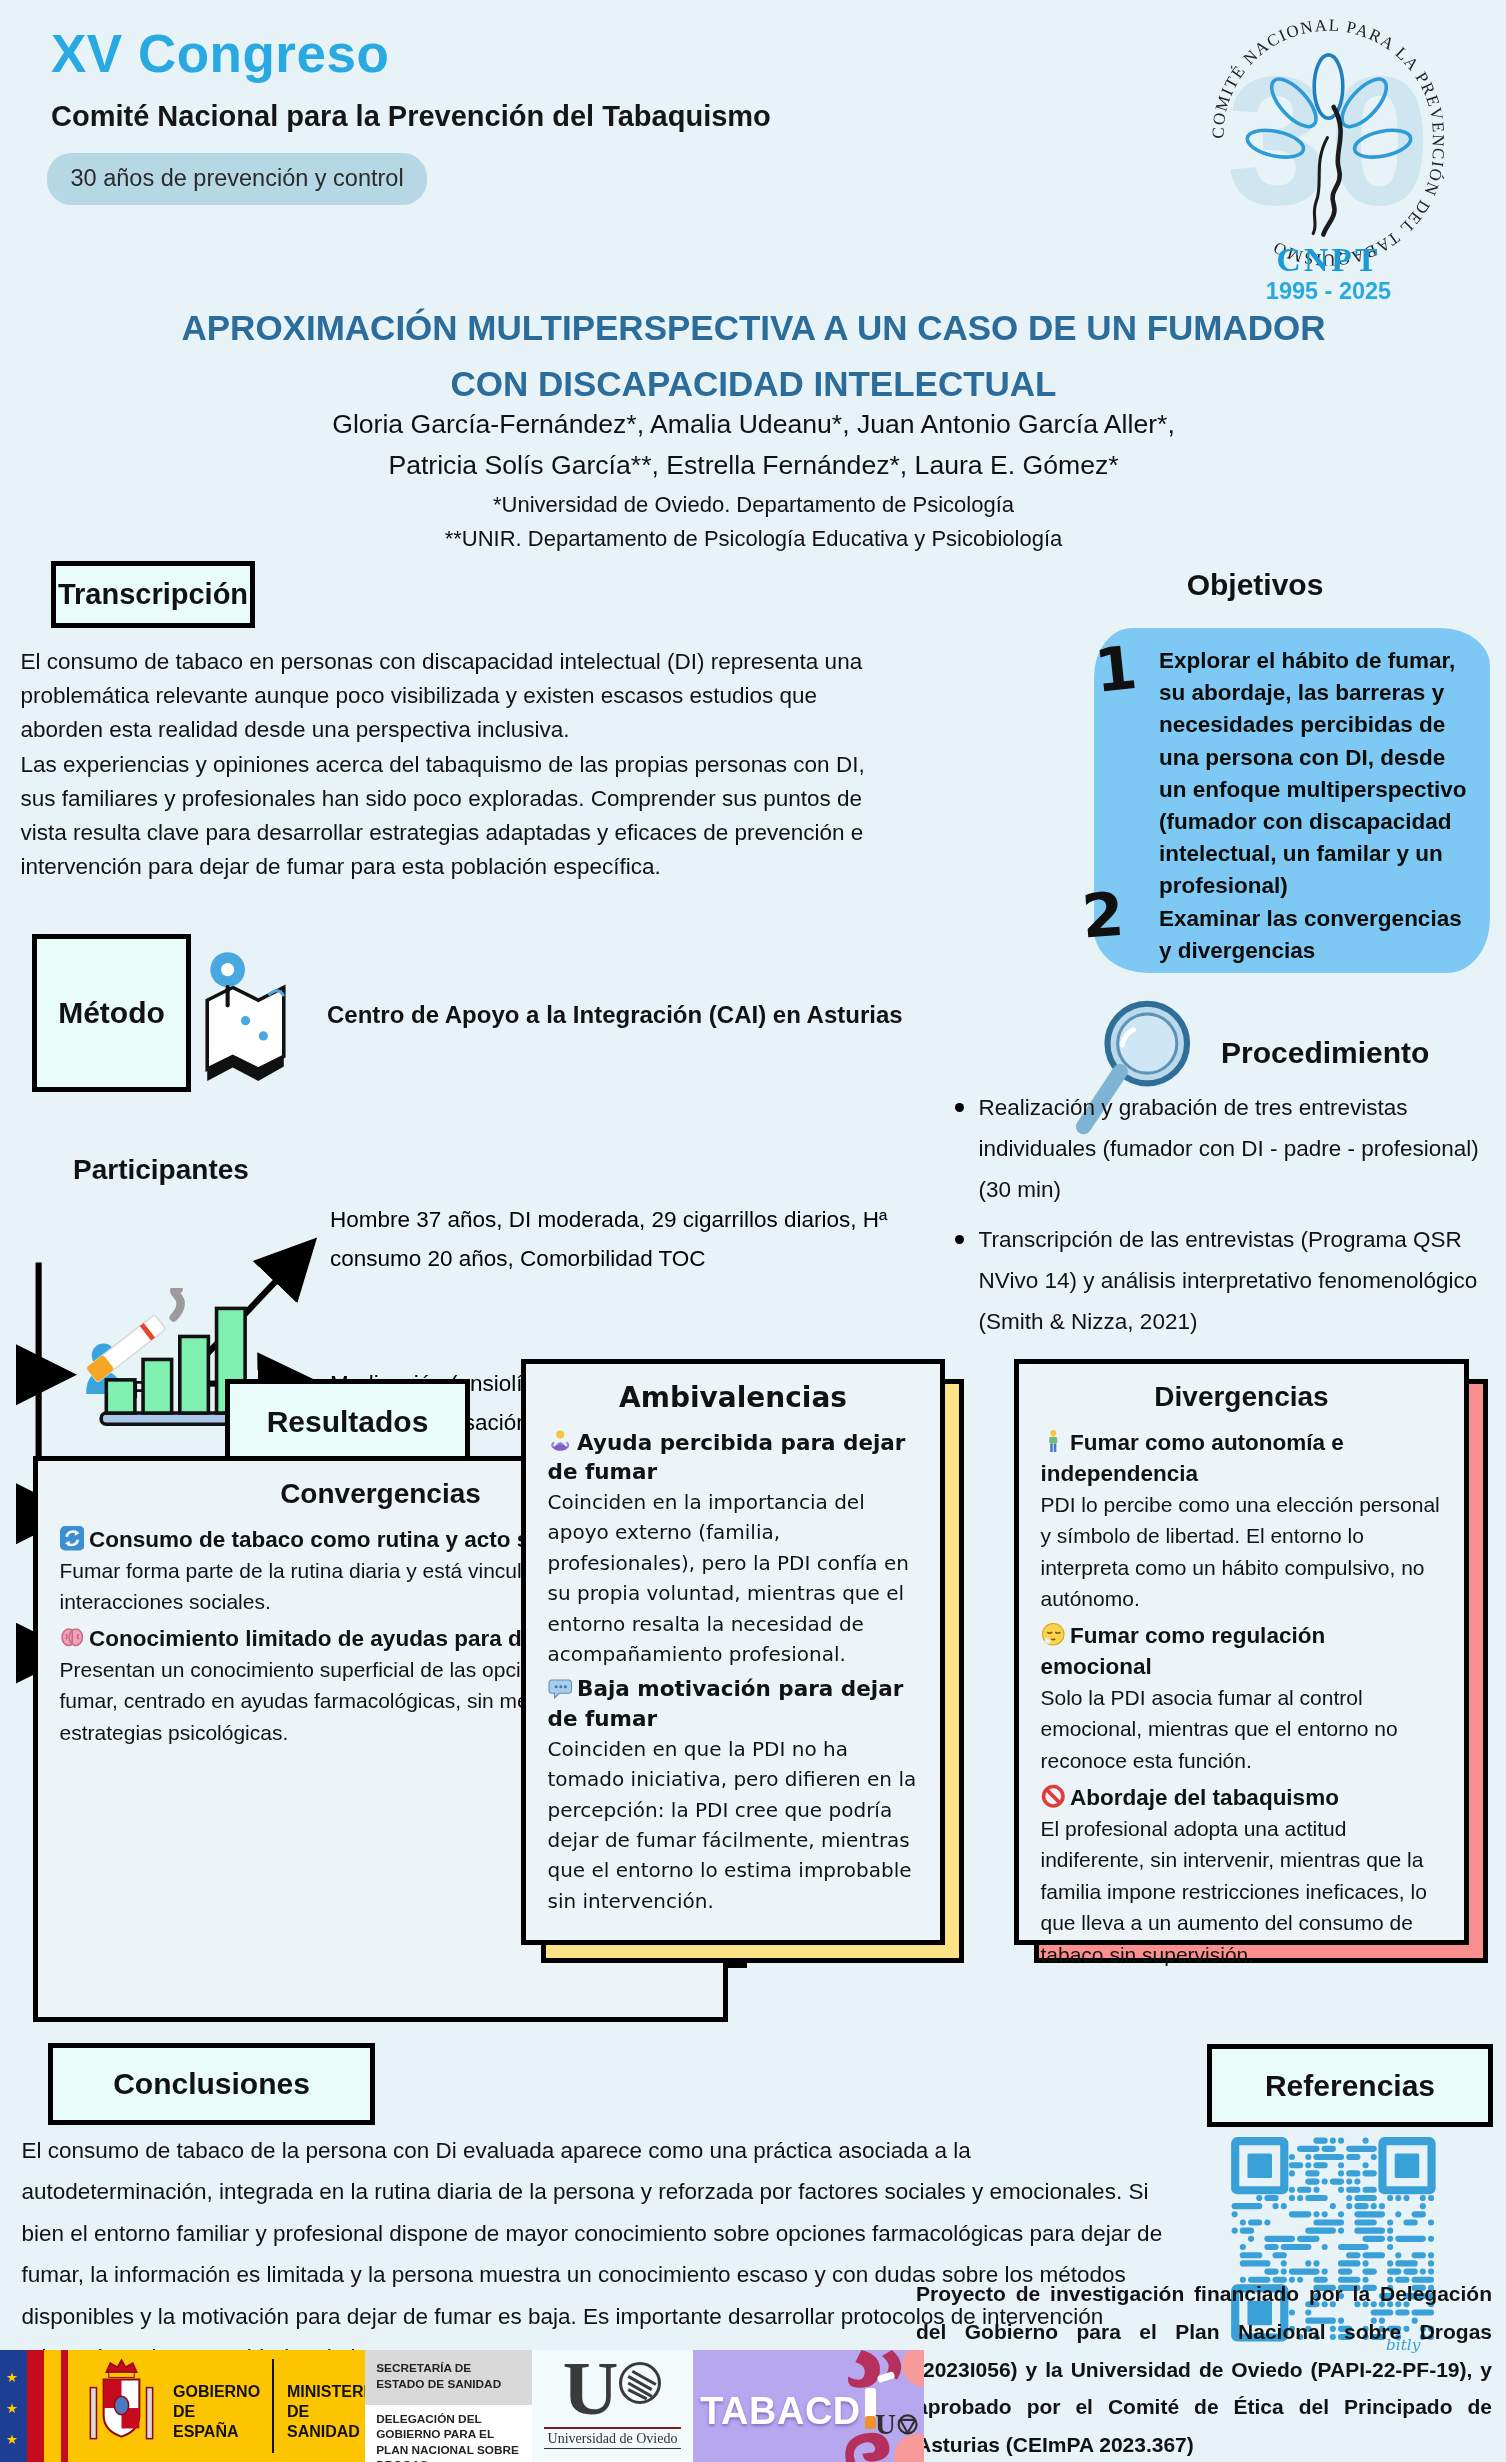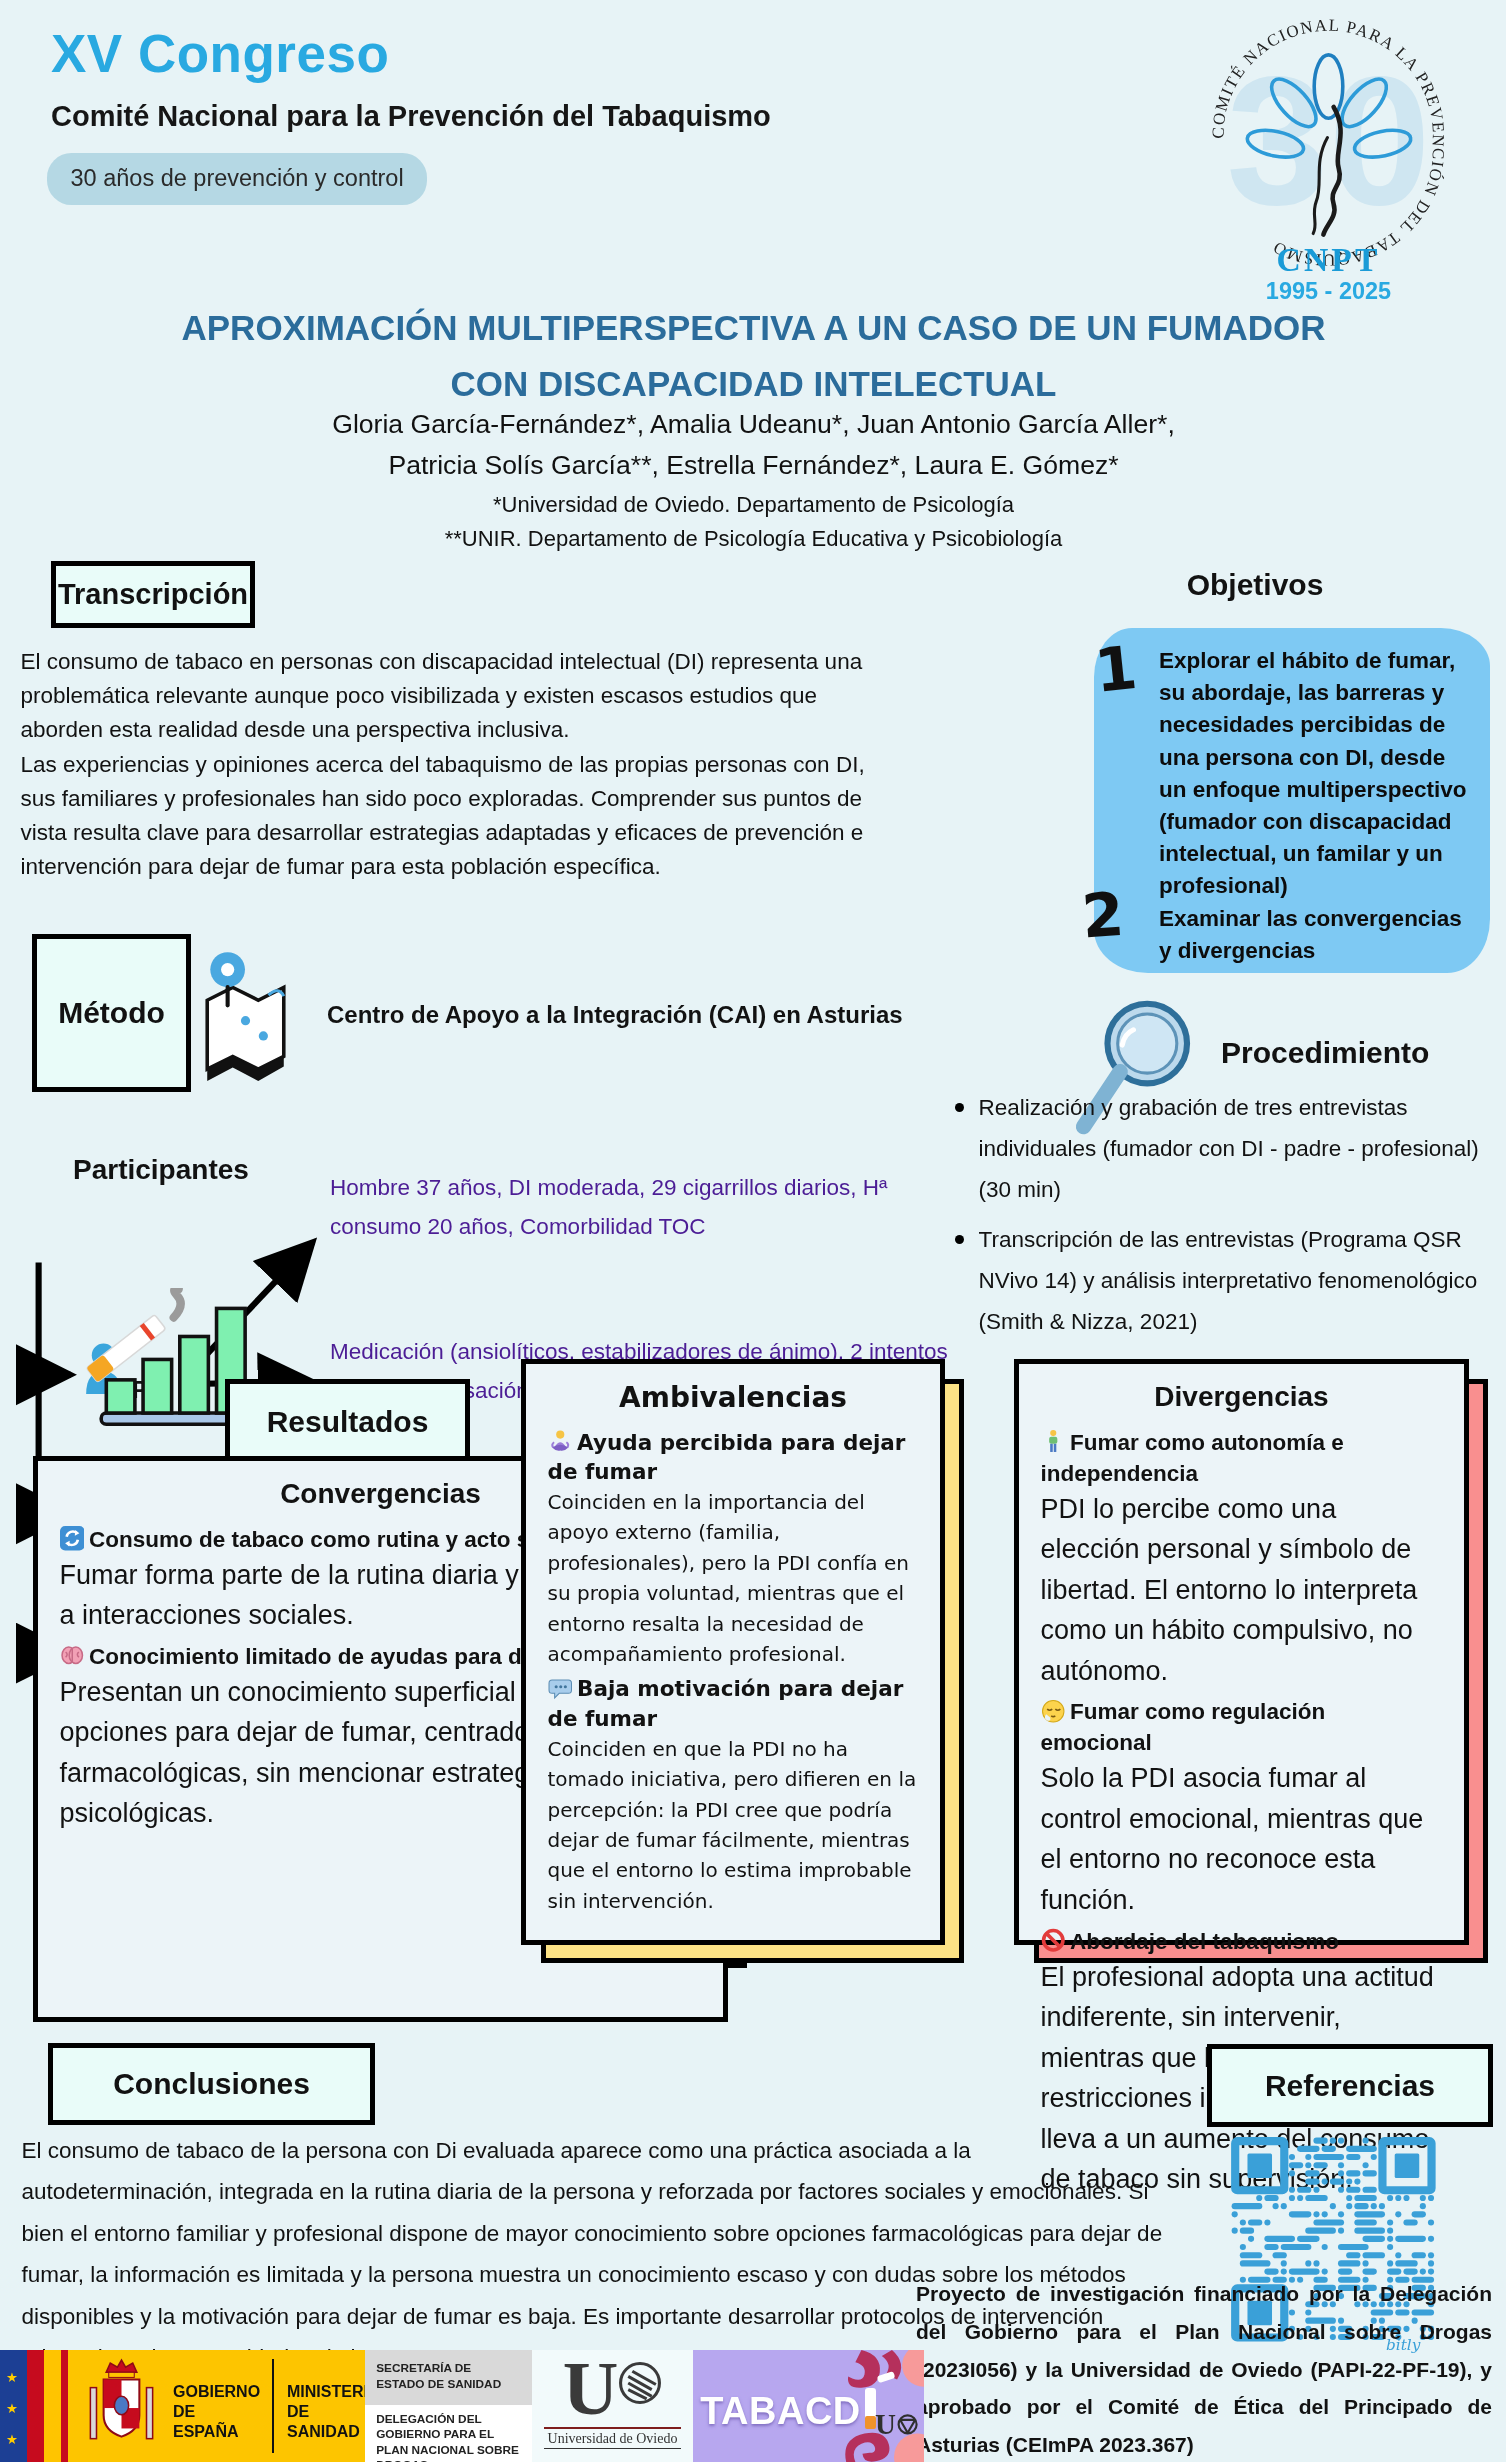--- a/index.html
+++ b/index.html
@@ -46,36 +46,36 @@
   .obj-num2{left:1082px;top:880px;transform:rotate(-4deg);}
   .obj-text{position:absolute;font-size:22.5px;line-height:1.43;color:#0c0c0c;font-weight:bold;}
   .obj-text1{left:1159px;top:645px;width:317px;}
   .obj-text2{left:1159px;top:903px;width:317px;}
 
   
   .cai-line{left:327px;top:1001px;width:767px;font-size:24px;font-weight:bold;}
   .participantes{left:49px;top:1154px;font-size:28px;font-weight:bold;margin-left:24px;}
   .person{position:absolute;width:41px;height:52px;}
   .p-label{position:absolute;font-size:24px;font-weight:bold;}
-  .p-desc{position:absolute;font-size:22.5px;line-height:1.72;color:#4c1d95;}
+  .p-desc{position:absolute;font-size:22.5px;line-height:1.72;color:#000000;margin-top:32px;}
 
   
   .proc-title{left:1221px;top:1036px;width:235px;font-size:30px;font-weight:bold;}
   .proc-list{left:952px;top:1088px;width:544px;font-size:22.5px;line-height:1.82;}
   .proc-item{margin:0 0 9.2px 0;padding-left:26.6px;position:relative;}
   .proc-item::before{content:"";position:absolute;left:3.1px;top:15.3px;width:9.2px;height:9.2px;border-radius:50%;background:#000;}
   .magnifier{left:1063px;top:990px;width:143px;height:153px;}
   .cig-chart{left:55px;top:1288px;width:220px;height:148px;}
 
   
   .shadow{position:absolute;border:5.6px solid #000;}
   .panel{position:absolute;background:#ecf4f8;border:5.6px solid #000;box-sizing:border-box;padding:14.3px 21.5px;}
   .panel-title{text-align:center;font-size:28px;font-weight:bold;margin:3.1px 0 13.3px 0;}
   .itm-head{font-size:22.5px;font-weight:bold;line-height:1.38;}
-  .itm-body{font-size:27px;line-height:1.5;margin-bottom:5.1px;}
+  .itm-body{font-size:21px;line-height:1.5;margin-bottom:5.1px;}
   .itm-icon{display:inline-block;width:24.5px;height:24.5px;vertical-align:-4.1px;margin-right:5.1px;}
   .panel-amb .itm-head{font-family:"DejaVu Sans",sans-serif;font-size:21.5px;}
   .panel-amb .itm-body{font-family:"DejaVu Sans",sans-serif;font-size:20px;line-height:1.52;}
   .panel-amb .panel-title{font-family:"DejaVu Sans",sans-serif;}
 
   
   .conclusion-text{left:21.5px;top:2130px;width:1145px;font-size:22.5px;line-height:1.84;}
   .qr-wrap{left:1226px;top:2132px;width:227px;height:227px;}
   .qr-bitly{left:1386px;top:2336px;font-size:15.3px;color:#3aa0d8;font-style:italic;font-weight:normal;font-family:"DejaVu Serif",serif;}
 

